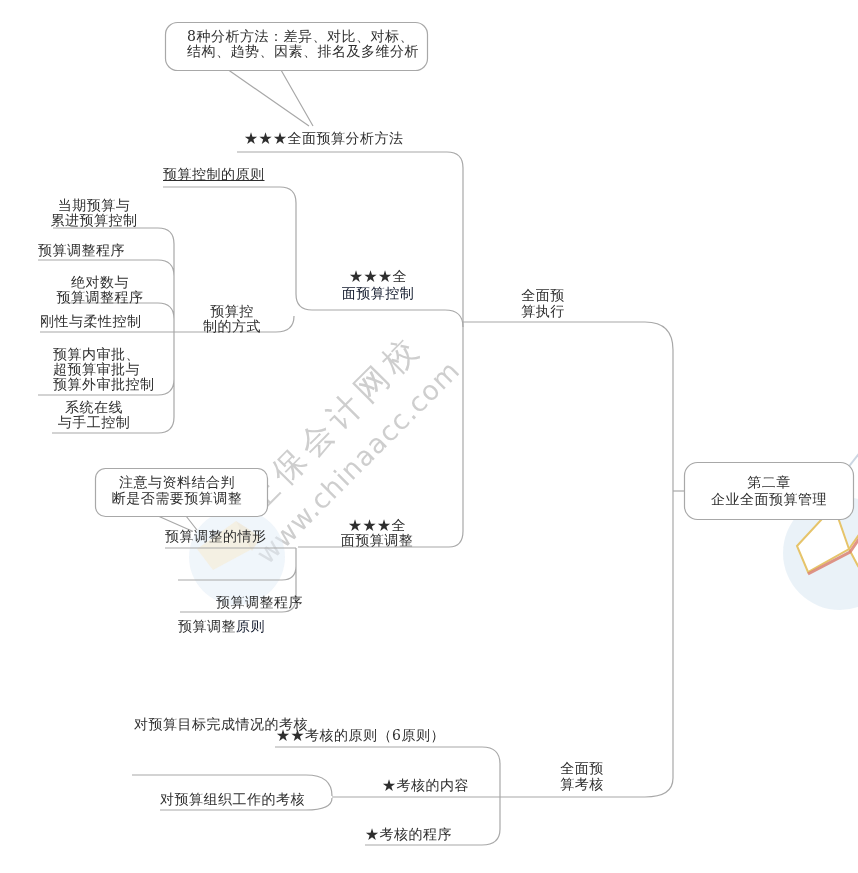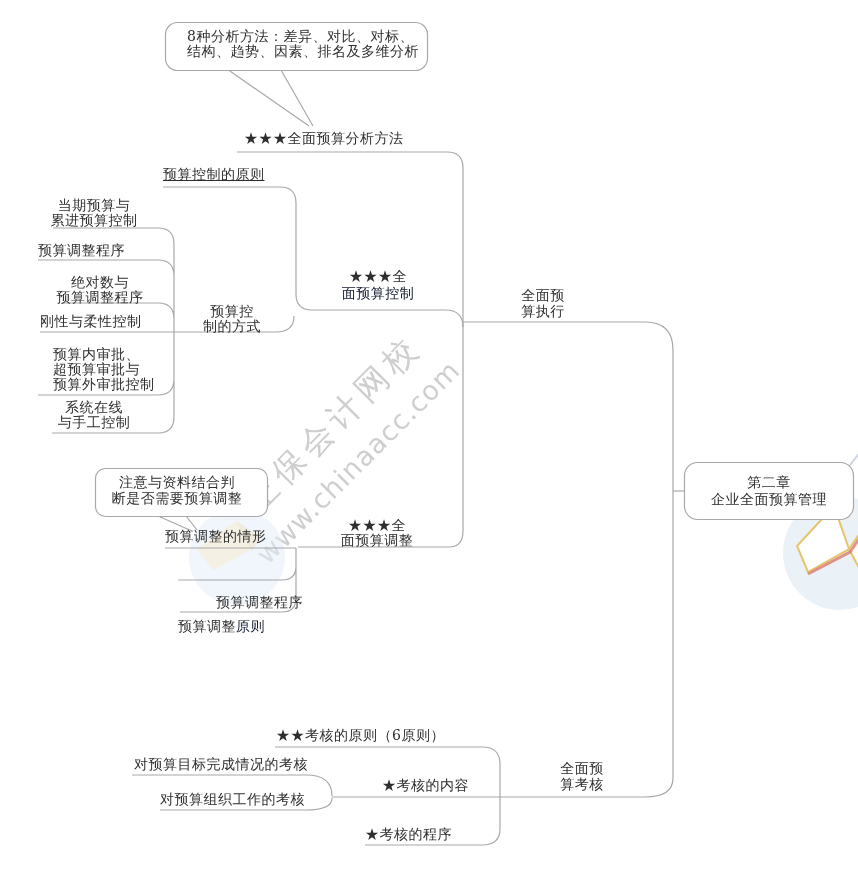--- a/index.html
+++ b/index.html
@@ -132,21 +132,21 @@
   </div>
 
   <div class="lbl" style="left:165px;top:529px;">预算调整的情形</div>
 
   <div class="lbl" style="left:178px;top:591px;margin-top:28px;"><span>预算调整</span><span class="muted">原则</span></div>
 
   <div class="lbl" style="left:180px;top:595px;margin-left:36px;">预算调整程序</div>
 
   <div class="lbl" style="left:276px;top:728px;">★★考核的原则（6原则）</div>
 
-  <div class="lbl" style="left:134px;top:757px;">对预算目标完成情况的考核</div>
+  <div class="lbl" style="left:134px;top:717px;">对预算目标完成情况的考核</div>
 
   <div class="lbl" style="left:160px;top:792px;">对预算组织工作的考核</div>
 
   <div class="lbl" style="left:382px;top:778px;">★考核的内容</div>
 
   <div class="lbl" style="left:365px;top:827px;">★考核的程序</div>
 
   <div class="lbl center lh16" style="left:555px;top:760px;width:54px;">
     <div>全面预</div>
     <div>算考核</div>

